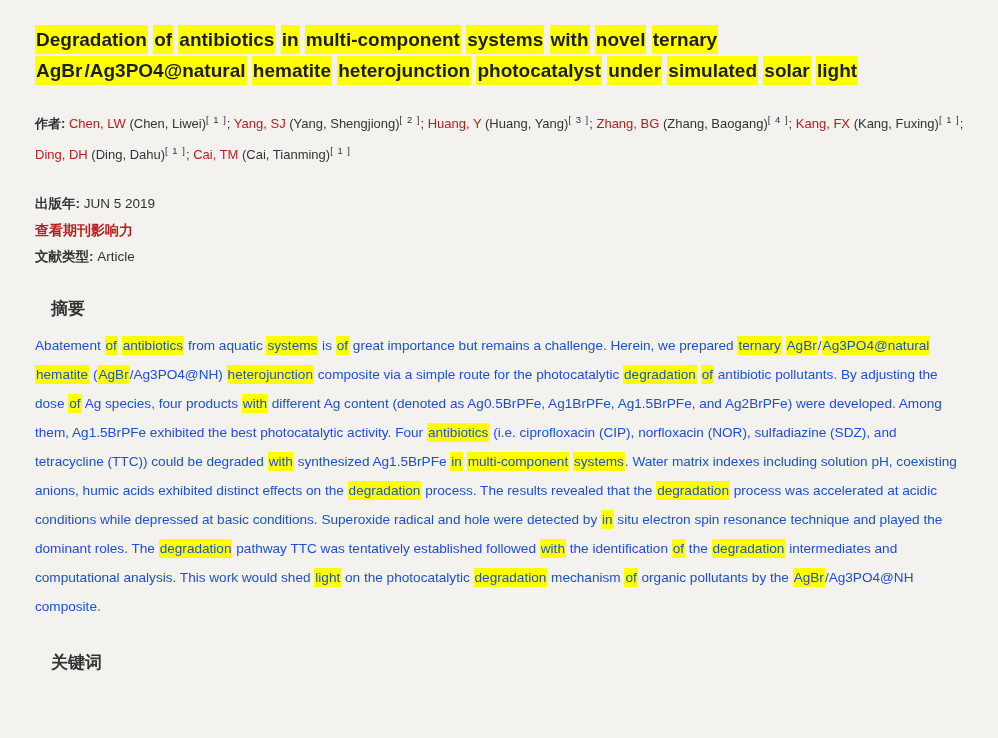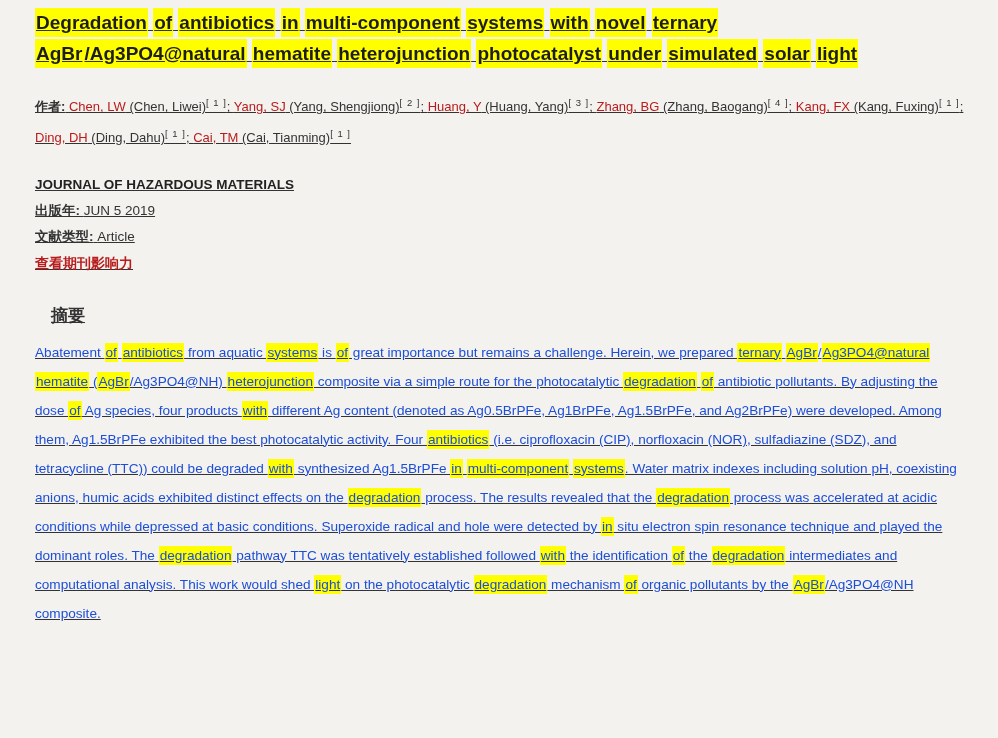--- a/index.html
+++ b/index.html
@@ -2,21 +2,21 @@
 <html><head>
 <meta charset="utf-8">
 <style>
   html,body{margin:0;padding:0;}
   body{
     width:998px;height:738px;box-sizing:border-box;
     background:#f3f2ef;
     font-family:"Liberation Sans","DejaVu Sans",sans-serif;
     color:#333;overflow:hidden;
   }
-  .page{padding:7px 34px 0 35px;text-decoration:underline;}
+  .page{padding:24px 34px 0 35px;}
   .hl{background:#ffff00;}
   .b{font-weight:700;color:#333;}
   a.link{color:#b91c1c;text-decoration:none;cursor:pointer;}
   sup{font-size:9.5px;color:#333;letter-spacing:1px;}
 
   h1.title{
     margin:0;max-width:890px;
     font-size:19px;line-height:31px;font-weight:700;color:#1d1d1d;
   }
   h1.title .hl{padding:4px 1px;}
@@ -44,31 +44,31 @@
 <div class="page">
 
   <h1 class="title"><span class="hl">Degradation</span> <span class="hl">of</span> <span class="hl">antibiotics</span> <span class="hl">in</span> <span class="hl">multi-component</span> <span class="hl">systems</span> <span class="hl">with</span> <span class="hl">novel</span> <span class="hl">ternary</span> <span class="hl">AgBr</span><span class="hl">/Ag3PO4@natural</span> <span class="hl">hematite</span> <span class="hl">heterojunction</span> <span class="hl">photocatalyst</span> <span class="hl">under</span> <span class="hl">simulated</span> <span class="hl">solar</span> <span class="hl">light</span></h1>
 
   <div class="authors">
     <span class="b">作者:</span>
     <span id="authors-list"><a class="link">Chen, LW</a> (Chen, Liwei)<sup>[ 1 ]</sup>; <a class="link">Yang, SJ</a> (Yang, Shengjiong)<sup>[ 2 ]</sup>; <a class="link">Huang, Y</a> (Huang, Yang)<sup>[ 3 ]</sup>; <a class="link">Zhang, BG</a> (Zhang, Baogang)<sup>[ 4 ]</sup>; <a class="link">Kang, FX</a> (Kang, Fuxing)<sup>[ 1 ]</sup>; <a class="link">Ding, DH</a> (Ding, Dahu)<sup>[ 1 ]</sup>; <a class="link">Cai, TM</a> (Cai, Tianming)<sup>[ 1 ]</sup></span>
   </div>
 
   <div class="journal-block">
-    <div class="journal-name">JOURNAL OF HAZARDOUS MATERIALS</div>
     <div class="row">
       <span class="b">出版年:</span>
       <span>JUN 5 2019</span>
     </div>
     <div class="row">
+      <a class="link impact-link">查看期刊影响力</a>
+    </div>
+    <div class="row">
       <span class="b">文献类型:</span>
       <span>Article</span>
-    </div>
-    <div class="row">
-      <a class="link impact-link">查看期刊影响力</a>
     </div>
   </div>
 
   <h2 class="section">摘要</h2>
   <p class="abstract">Abatement <span class="hl">of</span> <span class="hl">antibiotics</span> from aquatic <span class="hl">systems</span> is <span class="hl">of</span> great importance but remains a challenge. Herein, we prepared <span class="hl">ternary</span> <span class="hl">AgBr</span>/<span class="hl">Ag3PO4@natural</span> <span class="hl">hematite</span> (<span class="hl">AgBr</span>/Ag3PO4@NH) <span class="hl">heterojunction</span> composite via a simple route for the photocatalytic <span class="hl">degradation</span> <span class="hl">of</span> antibiotic pollutants. By adjusting the dose <span class="hl">of</span> Ag species, four products <span class="hl">with</span> different Ag content (denoted as Ag0.5BrPFe, Ag1BrPFe, Ag1.5BrPFe, and Ag2BrPFe) were developed. Among them, Ag1.5BrPFe exhibited the best photocatalytic activity. Four <span class="hl">antibiotics</span> (i.e. ciprofloxacin (CIP), norfloxacin (NOR), sulfadiazine (SDZ), and tetracycline (TTC)) could be degraded <span class="hl">with</span> synthesized Ag1.5BrPFe <span class="hl">in</span> <span class="hl">multi-component</span> <span class="hl">systems</span>. Water matrix indexes including solution pH, coexisting anions, humic acids exhibited distinct effects on the <span class="hl">degradation</span> process. The results revealed that the <span class="hl">degradation</span> process was accelerated at acidic conditions while depressed at basic conditions. Superoxide radical and hole were detected by <span class="hl">in</span> situ electron spin resonance technique and played the dominant roles. The <span class="hl">degradation</span> pathway TTC was tentatively established followed <span class="hl">with</span> the identification <span class="hl">of</span> the <span class="hl">degradation</span> intermediates and computational analysis. This work would shed <span class="hl">light</span> on the photocatalytic <span class="hl">degradation</span> mechanism <span class="hl">of</span> organic pollutants by the <span class="hl">AgBr</span>/Ag3PO4@NH composite.</p>
 
+  <h2 class="section">关键词</h2>
 
 </div>
 
 </body></html>

